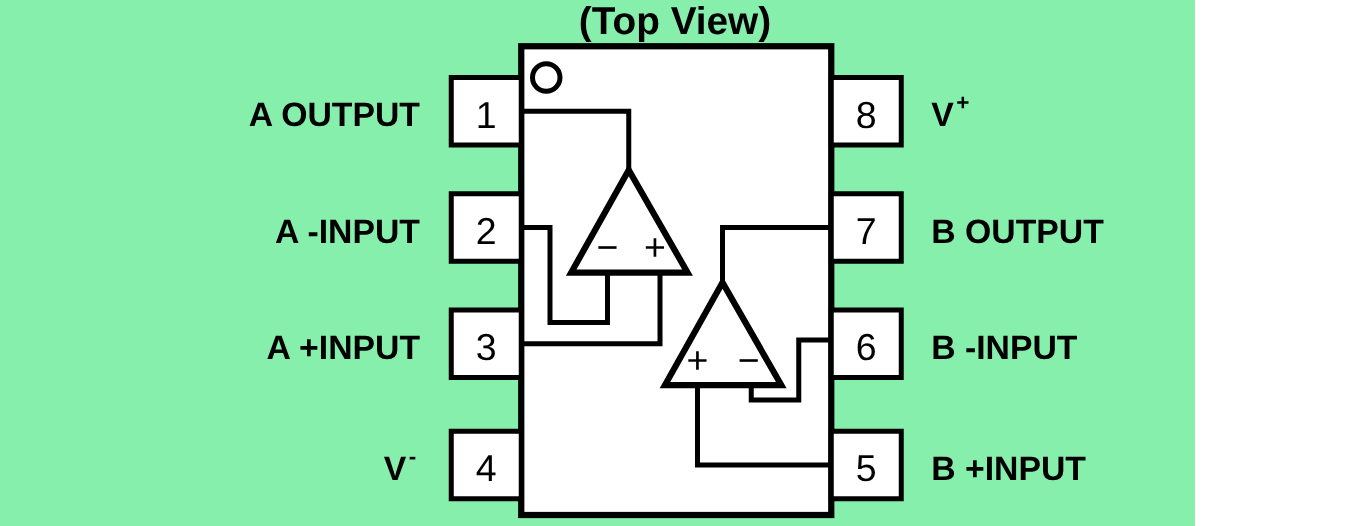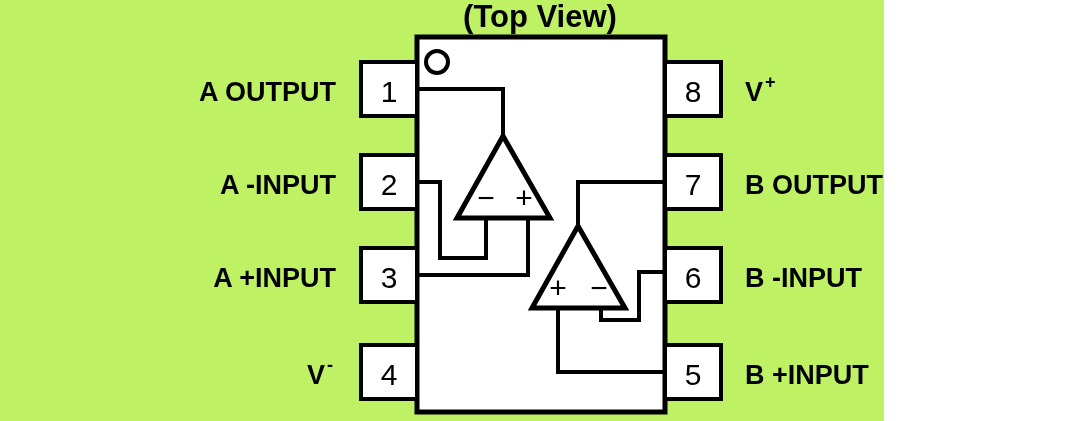--- a/index.html
+++ b/index.html
@@ -8,23 +8,23 @@
     background: #ffffff;
   }
   body {
     width: 1080px;
     height: 421px;
     font-family: "Liberation Sans", sans-serif;
     overflow: hidden;
   }
   #diagram-root {
     position: relative;
-    width: 884px;
+    width: 956px;
     height: 421px;
-    background: #bef264;
+    background: #86efac;
   }
   svg#pinout-svg {
     position: absolute;
     left: 0;
     top: 0;
     width: 1080px;
     height: 421px;
     display: block;
   }
   .view-title {

